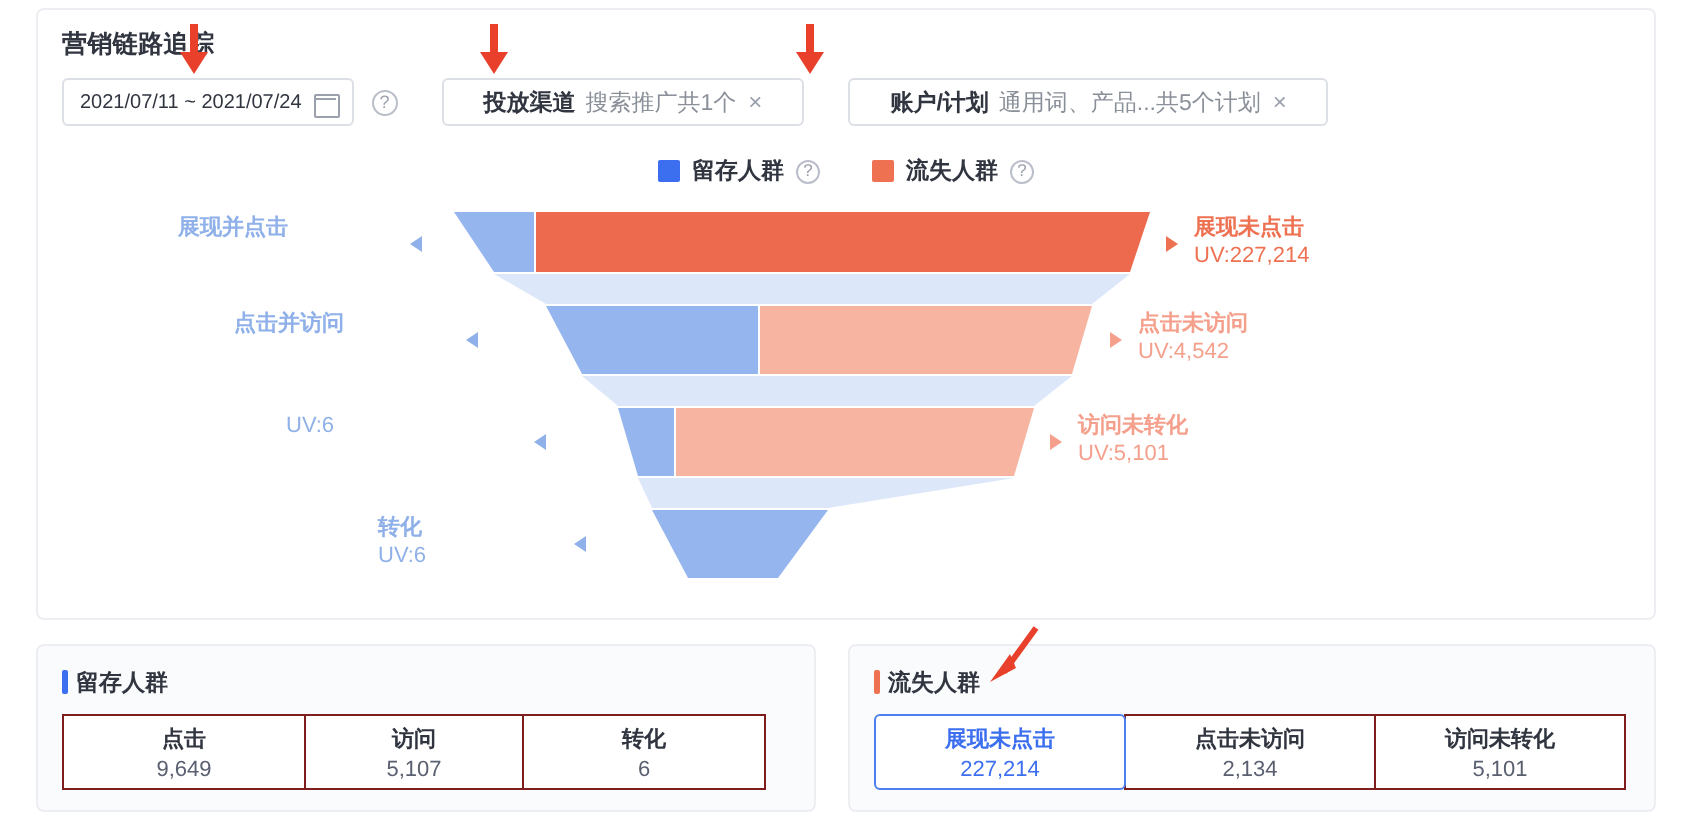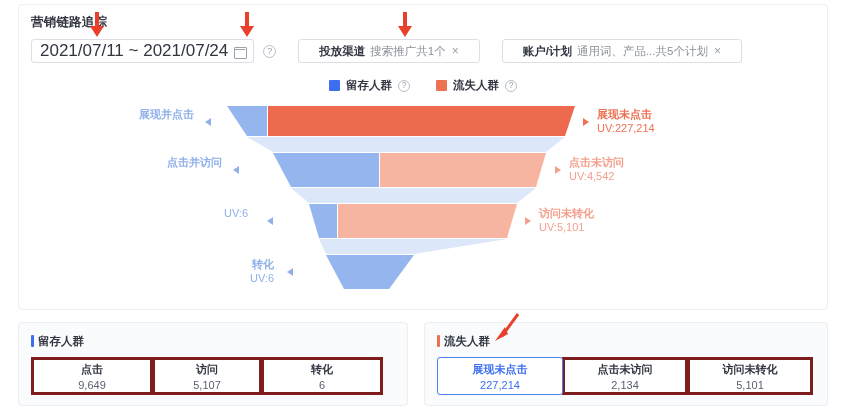--- a/index.html
+++ b/index.html
@@ -31,21 +31,21 @@
 
   
   .filter-row {
     position: absolute; left: 12px; top: 34px;
     display: flex; align-items: center;
   }
   .date-box {
     display: flex; align-items: center; gap: 6px;
     height: 24px; padding: 0 8px;
     border: 1px solid #dcdfe6; border-radius: 3px;
-    background: #fff; font-size: 17px; color: #303540;
+    background: #fff; font-size: 10px; color: #303540;
     white-space: nowrap;
   }
   .cal-icon { display:inline-block; width:11px; height:11px; position:relative; }
   .cal-icon::before{
     content:""; position:absolute; left:0; top:1px; width:11px; height:10px;
     border:1.2px solid #9aa0ac; border-radius:1px;
   }
   .cal-icon::after{
     content:""; position:absolute; left:0; top:3.4px; width:11px; height:1.2px;
     background:#9aa0ac;
@@ -79,21 +79,21 @@
     width:12px; height:12px; border:1px solid #b9bec9; border-radius:50%;
     font-size:8.5px; color:#9aa0ac; line-height:1; font-weight:normal;
   }
 
   
   .funnel-area { position:absolute; left:0; top:90px; width:810px; height:215px; }
   .funnel-svg { position:absolute; left:0; top:0; }
 
   .lbl { position:absolute; font-size:11px; line-height:14px; white-space:nowrap; }
   .lbl .t { font-weight:bold; }
-  .lbl.left { text-align:right; }
+  .lbl.left { text-align:left; }
   .lbl.blue { color:#8fb0e8; }
   .lbl.red  { color:#f4a08c; }
   .lbl.red-strong { color:#ee7152; }
 
   .tri { position:absolute; width:0; height:0; }
   .tri.l { border-top:4px solid transparent; border-bottom:4px solid transparent; border-right:6px solid #8fb0e8; }
   .tri.r-strong { border-top:4px solid transparent; border-bottom:4px solid transparent; border-left:6px solid #ee7152; }
   .tri.r { border-top:4px solid transparent; border-bottom:4px solid transparent; border-left:6px solid #f4a08c; }
 
   
@@ -108,21 +108,21 @@
     font-size:11.5px; font-weight:bold; color:#303540; padding-left:7px;
   }
   .card-title::before {
     content:""; position:absolute; left:0; top:1px; width:3px; height:12px; border-radius:1px;
   }
   .card.left  .card-title::before { background:#3c6ef0; }
   .card.right .card-title::before { background:#ee7152; }
 
   .cellrow { position:absolute; left:12px; top:34px; display:flex; }
   .cell {
-    height:38px; background:#fff; border:3px solid #7f1d1d;
+    height:38px; background:#fff; border:1px solid #7f1d1d;
     display:flex; flex-direction:column; align-items:center; justify-content:center;
     margin-left:-1px; gap:2px;
   }
   .cell:first-child { margin-left:0; }
   .cell .k { font-size:11px; font-weight:bold; color:#303540; }
   .cell .v { font-size:11px; color:#5a6070; }
   .cell.sel { border:1.6px solid #4e7ff0; border-radius:3px; position:relative; z-index:2; }
   .cell.sel .k, .cell.sel .v { color:#3c6ef0; }
 
   

